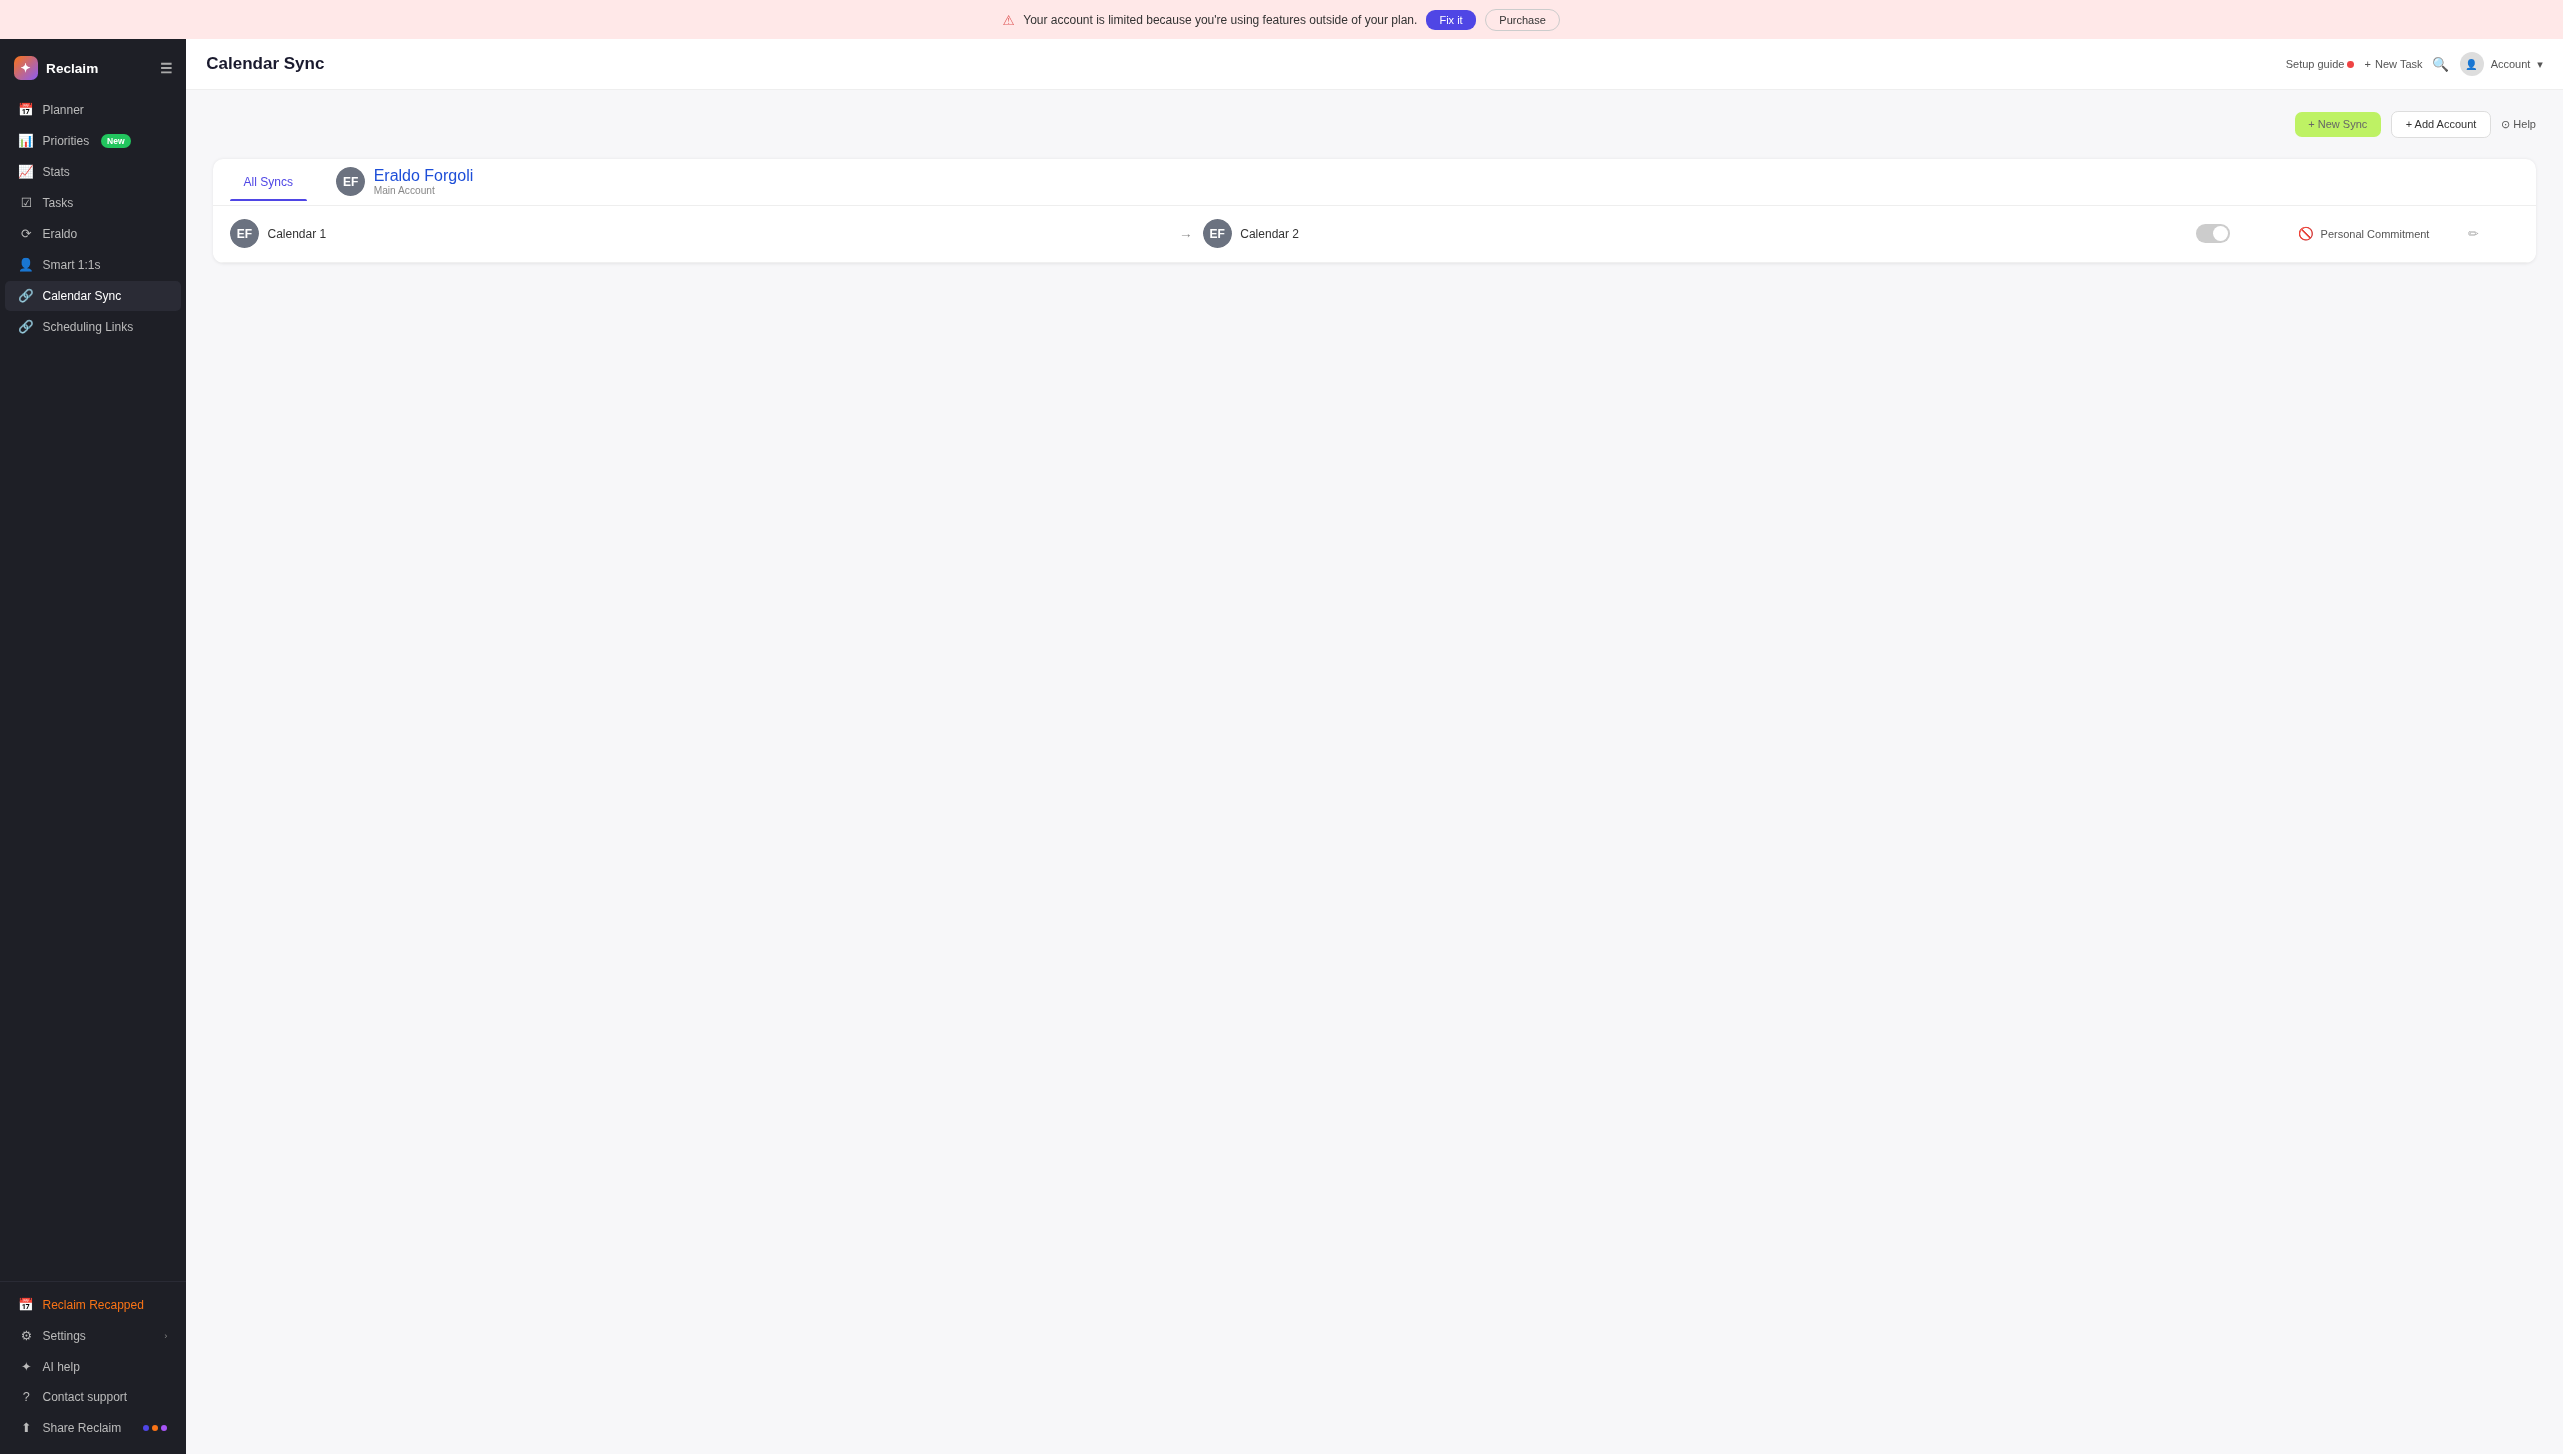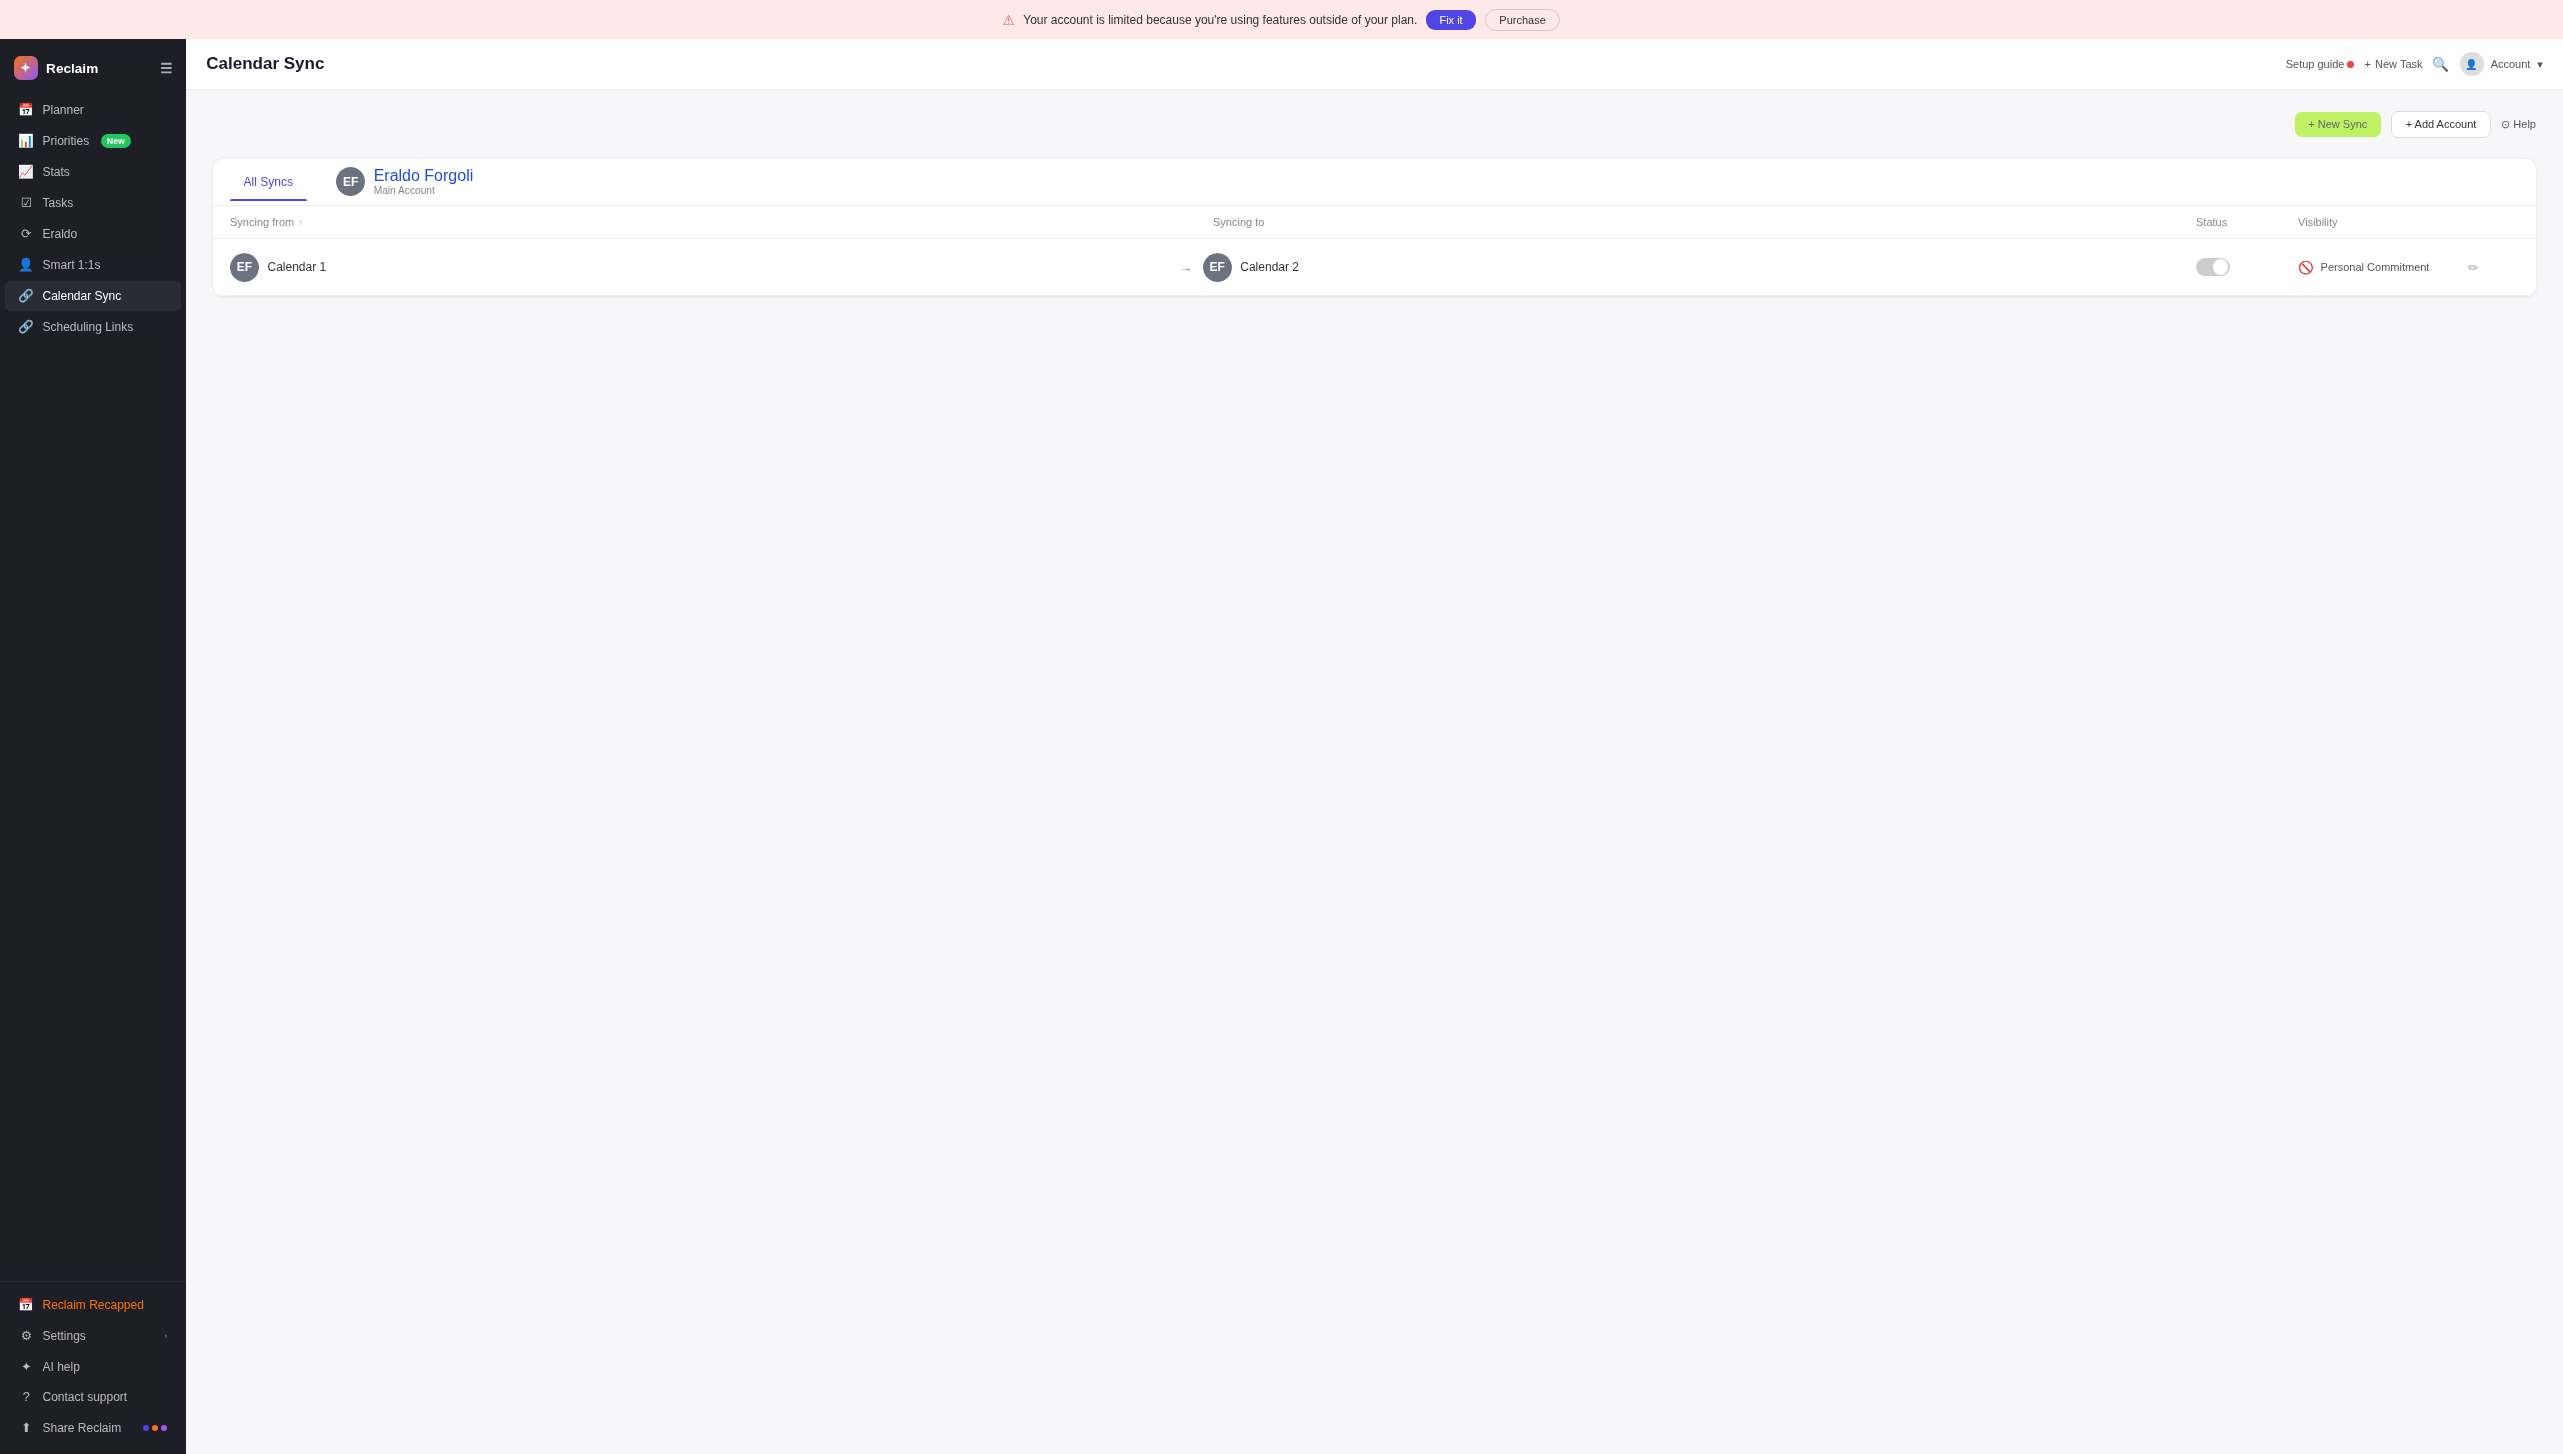--- a/index.html
+++ b/index.html
@@ -516,36 +516,20 @@
             <div class="tab-account-avatar">
               <div class="avatar-circle">EF</div>
             </div>
             <div class="tab-account-info">
               <span class="tab-account-name">Eraldo Forgoli</span>
               <span class="tab-account-sub">Main Account</span>
             </div>
           </div>
         </div>
 
-        <div class="sync-table-header">
-          <div class="col-header">
-            <span>Syncing from</span>
-            <span class="sort-icon">↑</span>
-          </div>
-          <div class="col-header">
-            <span>Syncing to</span>
-          </div>
-          <div class="col-header">
-            <span>Status</span>
-          </div>
-          <div class="col-header">
-            <span>Visibility</span>
-          </div>
-          <div></div>
-        </div>
 
         <div class="sync-row">
           <div class="sync-cal">
             <div class="cal-avatar">
               <div class="avatar-circle">EF</div>
             </div>
             <span class="cal-name">Calendar 1</span>
           </div>
 
           <div style="display:flex;align-items:center;gap:10.2px;">

